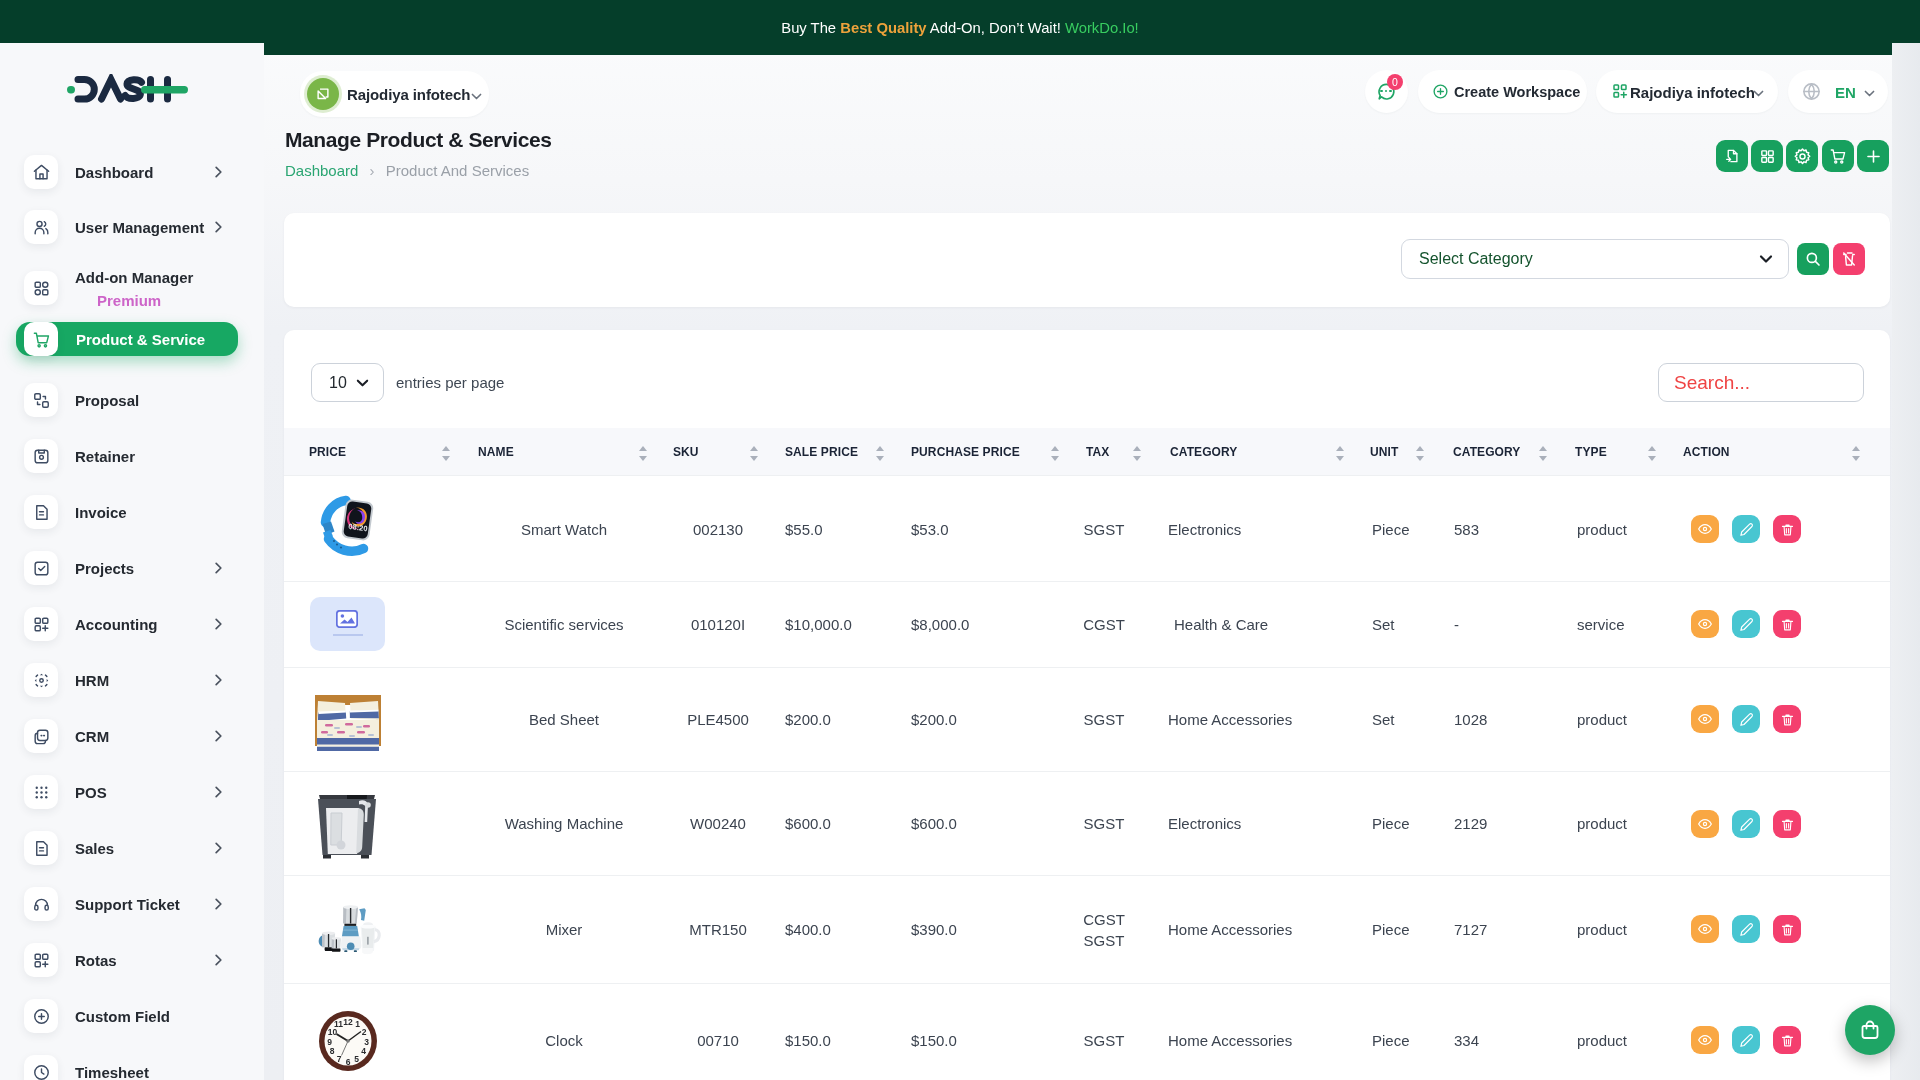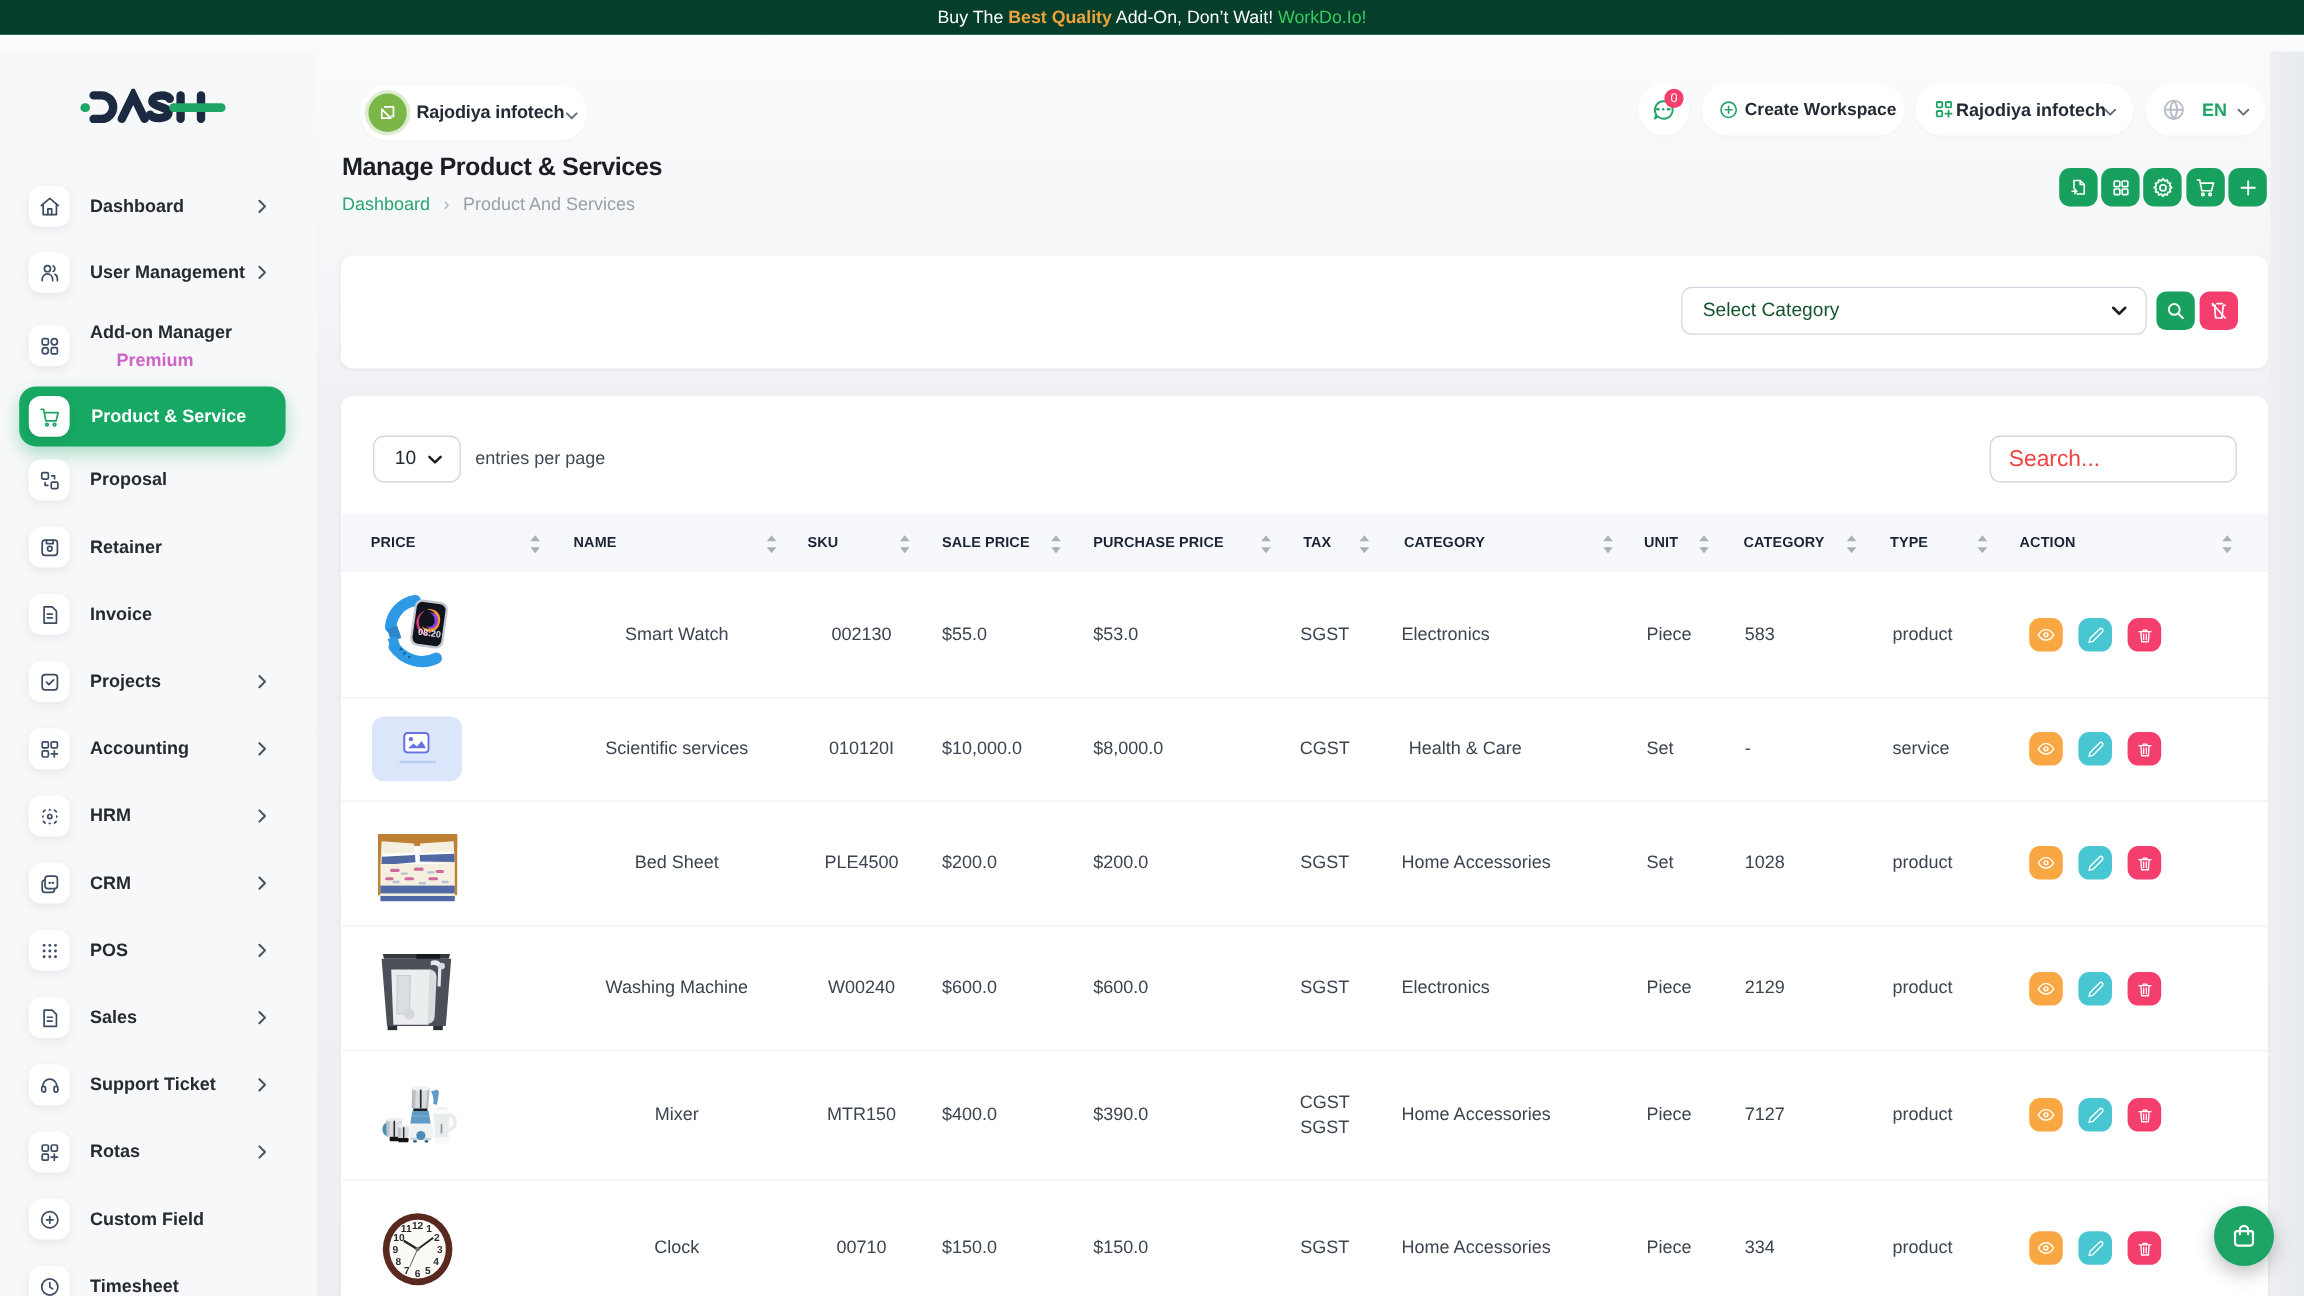--- a/index.html
+++ b/index.html
@@ -1,33 +1,33 @@
 <!DOCTYPE html>
 <html><head>
 <meta charset="utf-8">
 <style>
 * { margin:0; padding:0; box-sizing:border-box; }
 html,body { width:1920px; height:1080px; overflow:hidden; font-family:"Liberation Sans", sans-serif; }
 body { background:linear-gradient(to bottom, #fbfcfd 0px, #f6f7f9 180px, #eff1f5 330px, #edeff3 1080px); position:relative; }
 .abs { position:absolute; }
 
-.banner { position:absolute; left:0; top:0; width:1920px; height:29px; background:#053e2a; color:#fff; font-size:14.8px; display:flex; align-items:center; justify-content:center; }
+.banner { position:absolute; left:0; top:0; width:1920px; height:55px; background:#053e2a; color:#fff; font-size:14.8px; display:flex; align-items:center; justify-content:center; }
 .banner .orange { color:#eea23b; font-weight:700; }
 .banner .green { color:#38cd60; }
 .banner span { white-space:pre; }
 
 .rstrip { position:absolute; right:0; top:43px; width:28px; height:1037px; background:linear-gradient(to right,#edeff2,#e7eaee); }
 
 .card { position:absolute; background:#fff; border-radius:10px; box-shadow:0 1px 3px rgba(30,40,60,0.05); }
 
 .side-item { position:absolute; left:0; width:260px; height:56px; }
 .icon-box { position:absolute; left:24px; top:50%; transform:translateY(-50%); width:34px; height:34px; background:#fff; border-radius:10px; box-shadow:0 3px 8px rgba(40,50,70,0.08); display:flex; align-items:center; justify-content:center; }
 .side-label { position:absolute; left:75px; top:50%; transform:translateY(-50%); font-size:15px; font-weight:700; color:#252a31; white-space:nowrap; }
 .side-chev { position:absolute; right:34px; top:50%; transform:translateY(-50%); color:#565e6a; }
-.active-pill { position:absolute; left:16px; top:322px; width:222px; height:50px; background:#17a863; border-radius:14px; box-shadow:0 6px 14px rgba(23,168,99,0.35); }
+.active-pill { position:absolute; left:16px; top:322px; width:222px; height:34px; background:#17a863; border-radius:14px; box-shadow:0 6px 14px rgba(23,168,99,0.35); }
 
 .pill { position:absolute; background:#fff; border-radius:22px; display:flex; align-items:center; box-shadow:0 1px 2px rgba(30,40,60,0.04); }
 
 .gbtn { position:absolute; width:32px; height:32px; background:#17a05e; border-radius:9px; display:flex; align-items:center; justify-content:center; }
 
 .th { position:absolute; font-size:12px; font-weight:700; color:#1b2436; letter-spacing:0.1px; top:445px; }
 .sorter { position:absolute; top:446px; width:8px; height:16px; }
 .sorter:before { content:""; position:absolute; top:0; left:0; border-left:4.5px solid transparent; border-right:4.5px solid transparent; border-bottom:5px solid #aab0bb; }
 .sorter:after { content:""; position:absolute; top:10px; left:0; border-left:4.5px solid transparent; border-right:4.5px solid transparent; border-top:5px solid #aab0bb; }
 .rowline { position:absolute; left:284px; width:1606px; height:1px; background:#eef0f2; }

